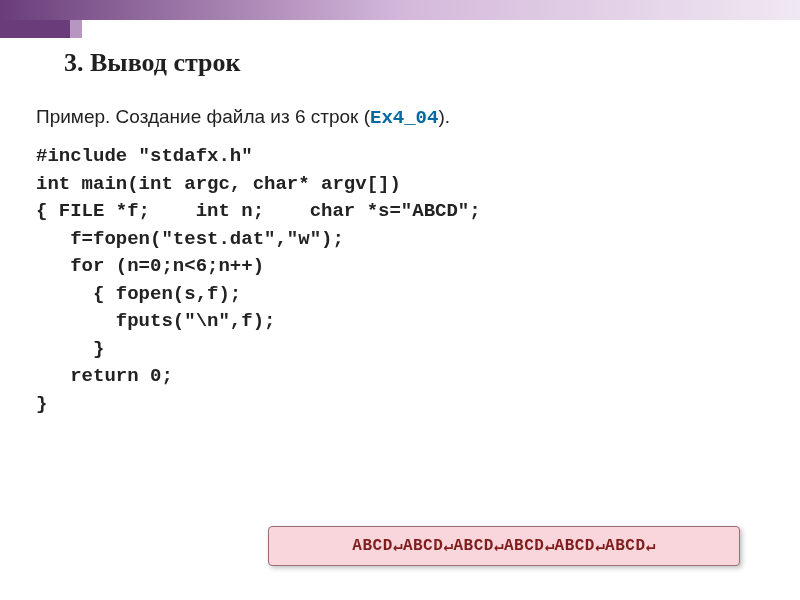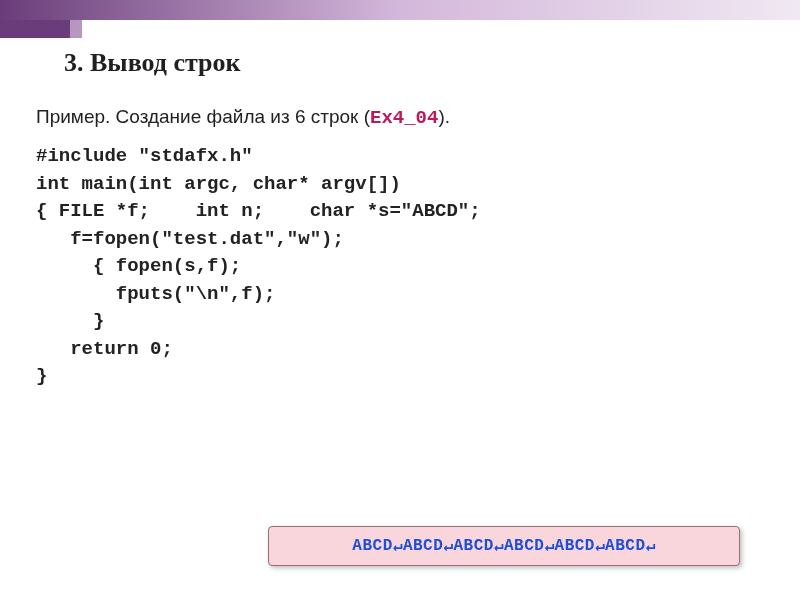--- a/index.html
+++ b/index.html
@@ -59,41 +59,41 @@
     font-weight: bold;
   }
   .desc-line {
     font-family: Arial, sans-serif;
     font-size: 19px;
     color: #222;
     margin-top: 28px;
     margin-bottom: 14px;
   }
   .desc-line .bold { font-weight: normal; }
-  .desc-line .ex { color: #be185d; font-family: 'Courier New', monospace; font-weight: bold; }
+  .desc-line .ex { color: #0369a1; font-family: 'Courier New', monospace; font-weight: bold; }
   .output-box {
     position: absolute;
     left: 268px;
     bottom: 34px;
     width: 470px;
     height: 38px;
     background: #f9d6db;
     border: 1px solid #9a6e74;
     border-radius: 4px;
     box-shadow: 2px 2px 5px rgba(0,0,0,0.25);
     display: flex;
     align-items: center;
     justify-content: center;
   }
   .output-box-text {
     font-family: 'Courier New', monospace;
     font-size: 16px;
     font-weight: bold;
     letter-spacing: 0.5px;
-    color: #1d4ed8;
+    color: #7f1d1d;
     white-space: nowrap;
   }
   .crlf {
     display: inline-block;
     font-family: 'Courier New', monospace;
     vertical-align: middle;
   }
 </style>
 </head>
 <body>
@@ -107,20 +107,21 @@
 
   <div class="desc-line">
     <span class="bold">Пример.</span><span> Создание файла из 6 строк (</span><span class="ex">Ex4_04</span><span>).</span>
   </div>
 
   <div class="code-block">
     <div class="code-line">#include "stdafx.h"</div>
     <div class="code-line">int main(int argc, char* argv[])</div>
     <div class="code-line">{ FILE *f;    int n;    char *s="ABCD";</div>
     <div class="code-line">   f=fopen("test.dat","w");</div>
+    <div class="code-line">   for (n=0;n&lt;6;n++)</div>
     <div class="code-line">     { fopen(s,f);</div>
     <div class="code-line">       fputs("\n",f);</div>
     <div class="code-line">     }</div>
     <div class="code-line">   return 0;</div>
     <div class="code-line">}</div>
   </div>
 </div>
 
 <div class="output-box">
   <span class="output-box-text" id="output-text">ABCD<span class="crlf">↵</span>ABCD<span class="crlf">↵</span>ABCD<span class="crlf">↵</span>ABCD<span class="crlf">↵</span>ABCD<span class="crlf">↵</span>ABCD<span class="crlf">↵</span></span>

